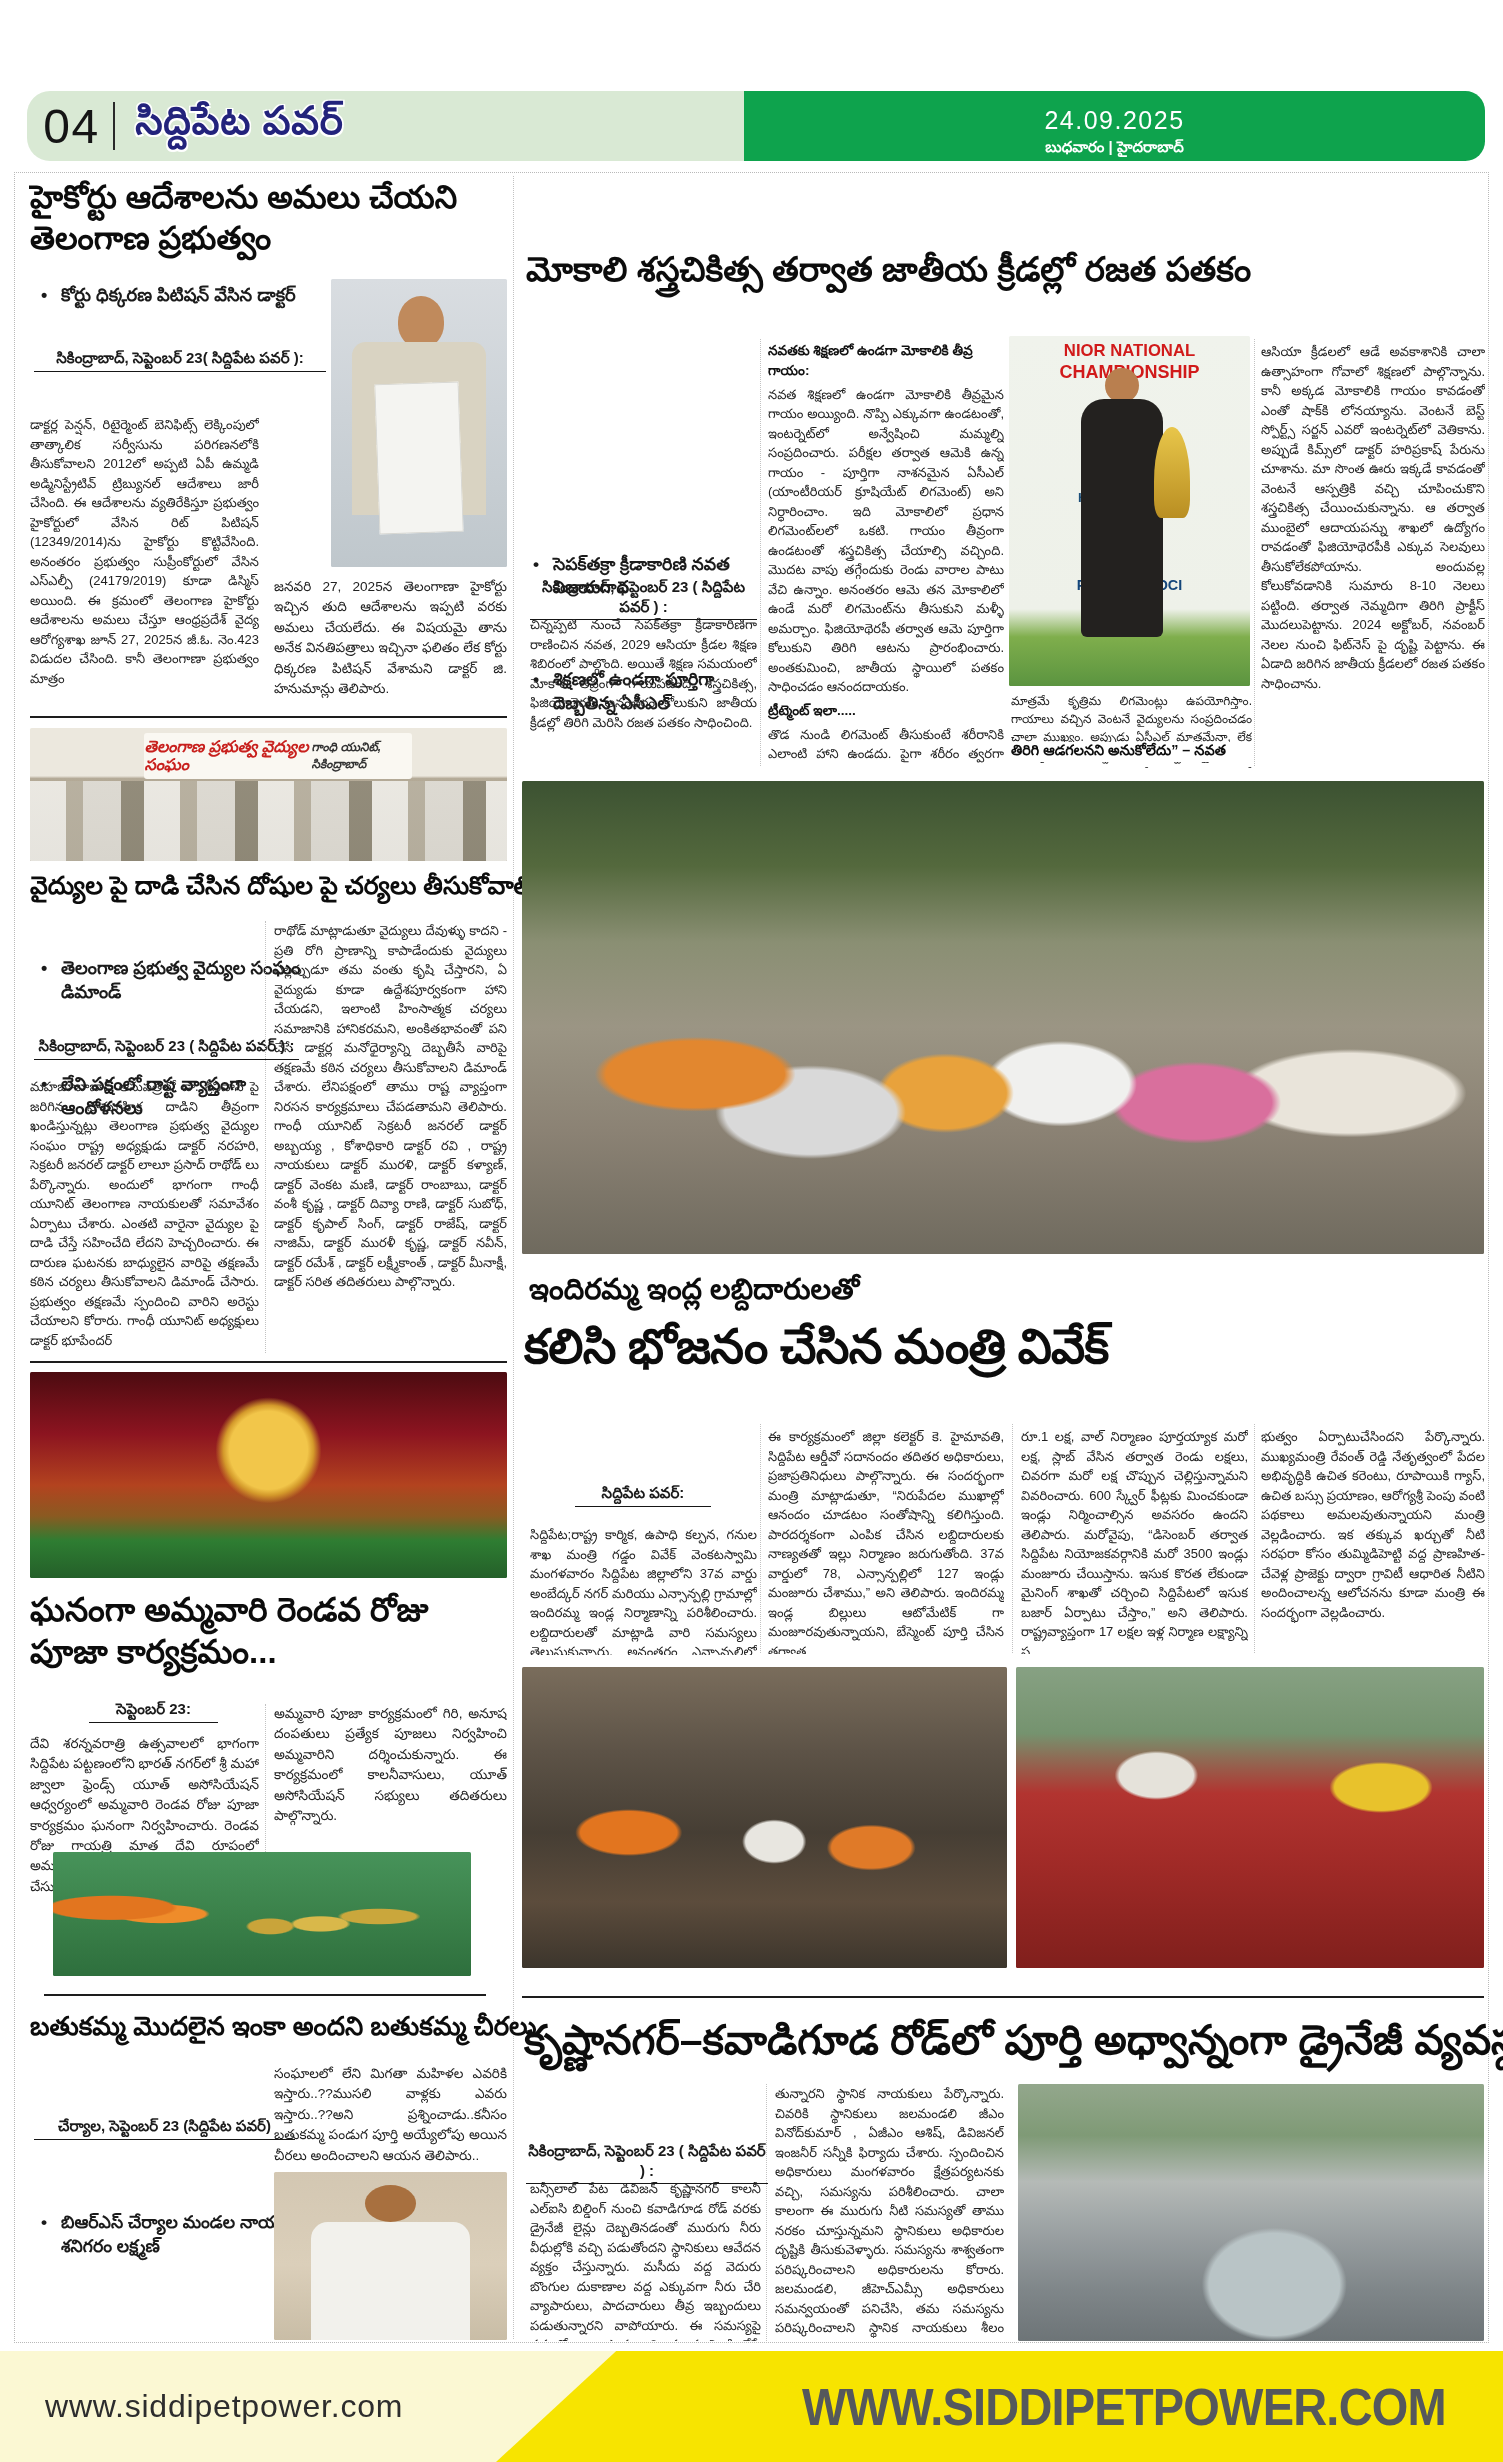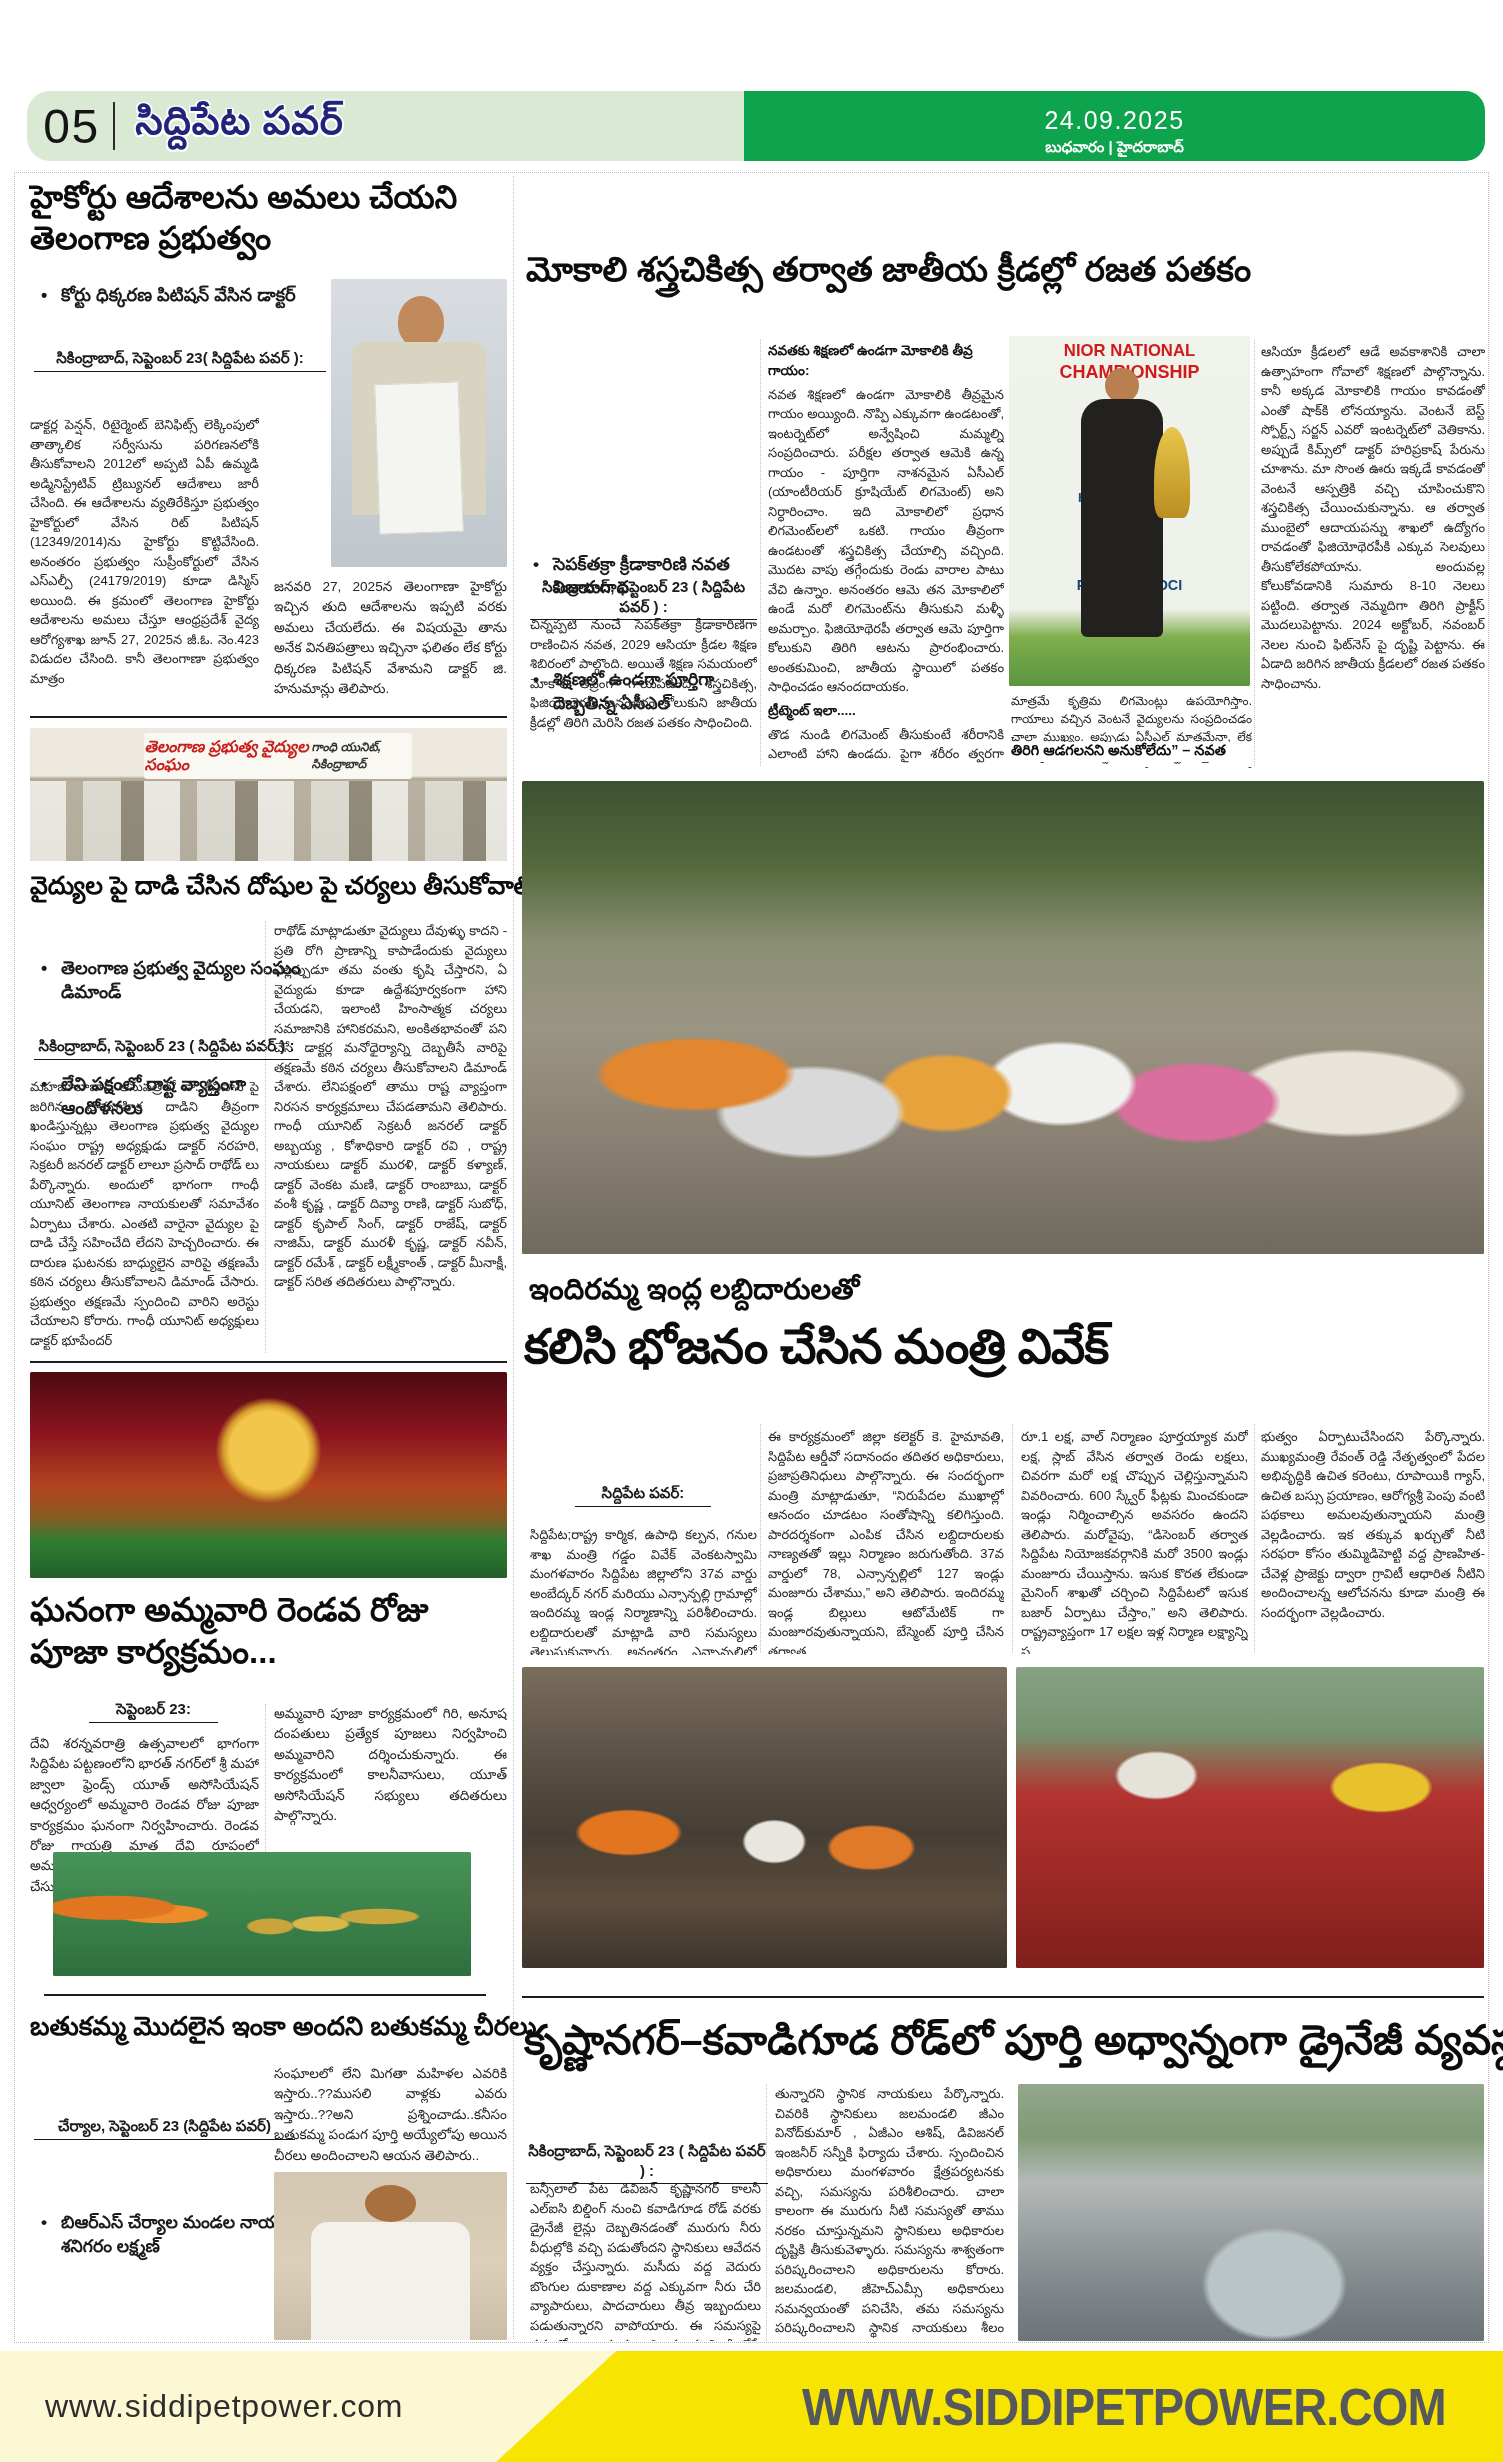--- a/index.html
+++ b/index.html
@@ -94,21 +94,21 @@
      font-size:32px;color:#2d2d2d;font-weight:500;letter-spacing:0.8px;}
   .footer .url-right{position:absolute;left:772px;top:0;width:704px;height:100%;display:flex;align-items:center;justify-content:center;
      font-size:47px;color:#55585c;font-weight:800;letter-spacing:-0.8px;transform:scaleY(1.12);}
 </style>
 </head>
 <body>
 
 <div class="page">
 
   <div class="abs hdr-light">
-    <div class="page-num">05</div>
+    <div class="page-num">04</div>
     <div class="hdr-bar"></div>
     <div class="masthead">సిద్దిపేట పవర్</div>
   </div>
   <div class="abs hdr-green">
     <div class="hdr-date">24.09.2025</div>
     <div class="hdr-day">బుధవారం | హైదరాబాద్</div>
   </div>
 
   <div class="abs frame"></div>
   <div class="abs vr" style="left:513px;top:176px;height:2163px;"></div>

